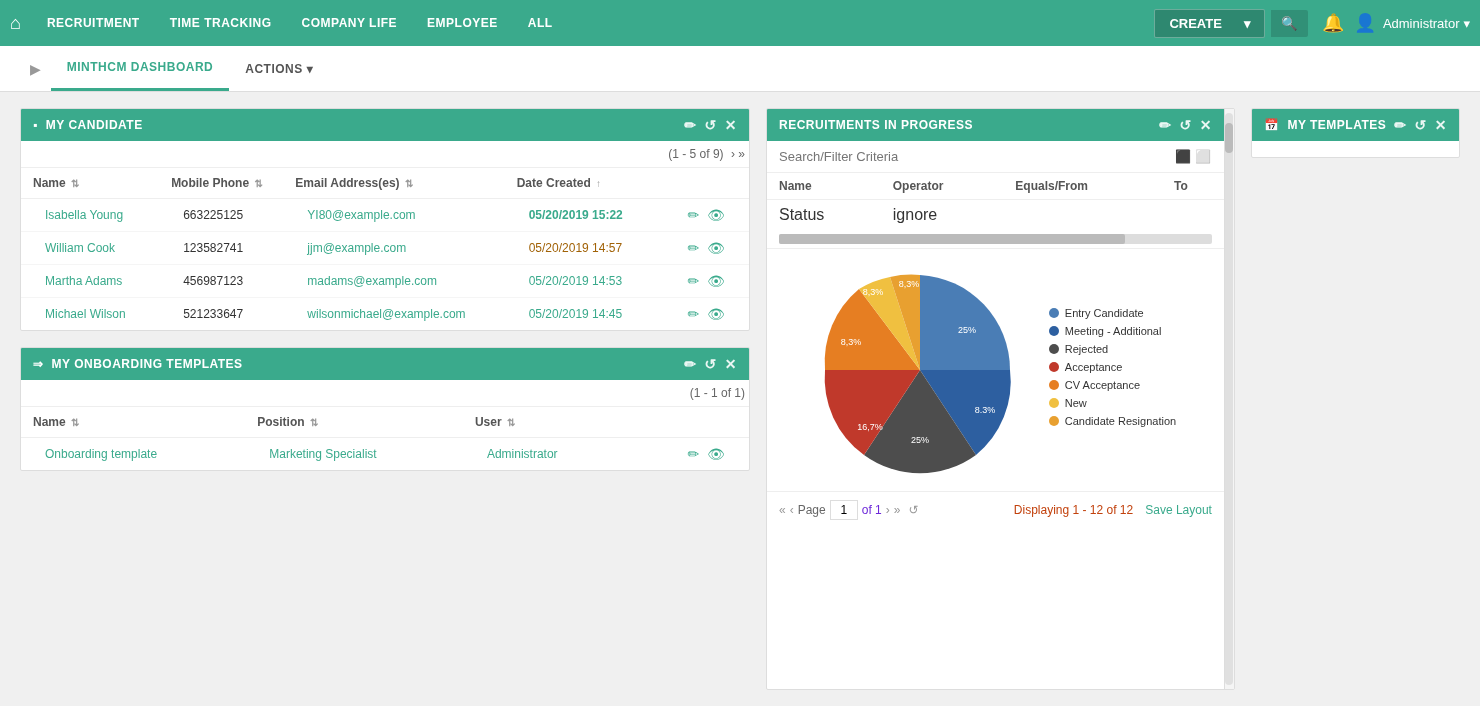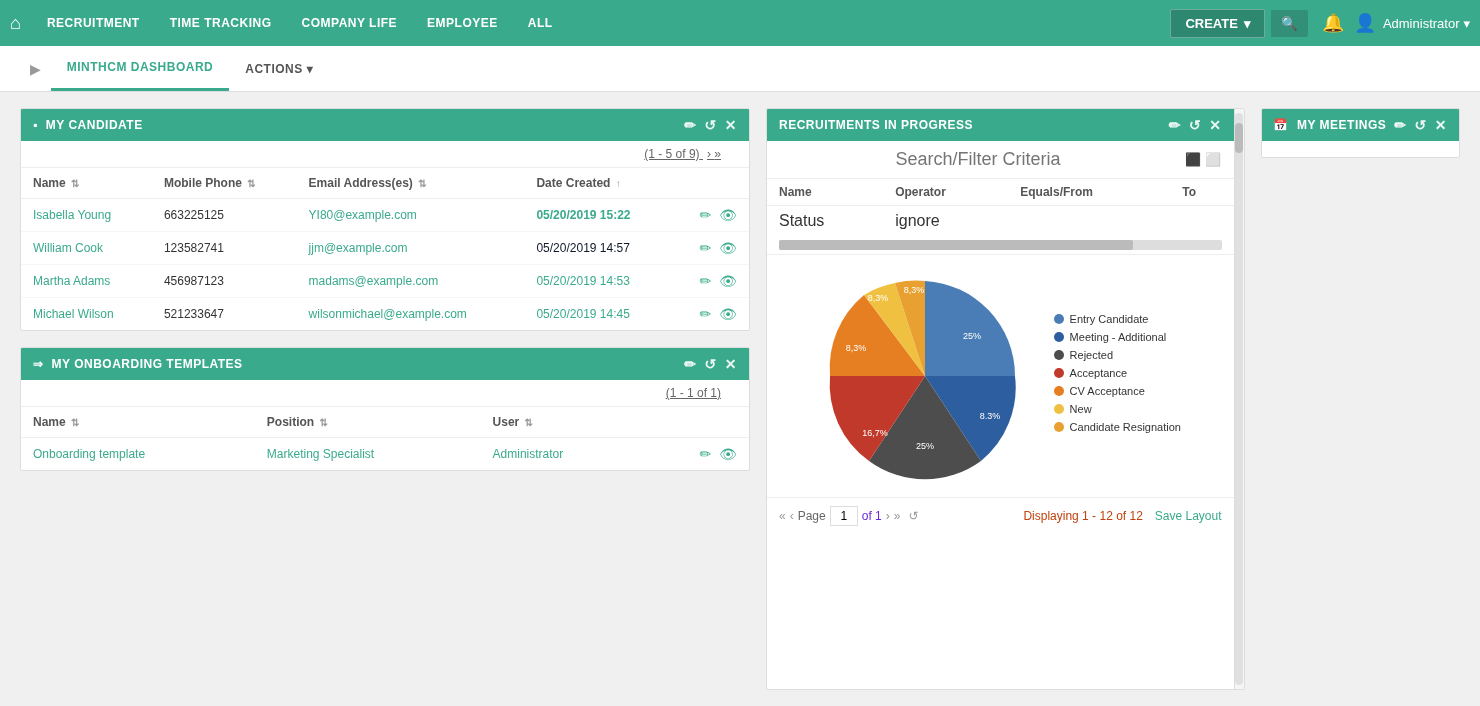--- a/index.html
+++ b/index.html
@@ -32,21 +32,21 @@
     .create-btn {
       background: rgba(0,0,0,0.2);
       color: white;
       border: 1px solid rgba(255,255,255,0.3);
       padding: 6px 14px;
       cursor: pointer;
       font-size: 13px;
       font-weight: bold;
       display: flex;
       align-items: center;
-      gap: 6px;
+      gap: 22px;
       border-radius: 2px;
     }
     .search-bar {
       background: white;
       border: none;
       padding: 6px 10px;
       width: 200px;
       font-size: 13px;
       border-radius: 2px 0 0 2px;
     }
@@ -147,66 +147,64 @@
       display: flex;
       align-items: center;
       gap: 8px;
       font-size: 12px;
       font-weight: bold;
       letter-spacing: 0.5px;
     }
     .widget-header-title { flex: 1; }
     .widget-header-icons { display: flex; gap: 8px; color: rgba(255,255,255,0.9); cursor: pointer; font-size: 14px; }
     .widget-table-header {
-      padding: 6px 28px;
+      padding: 6px 4px;
       text-align: right;
       font-size: 12px;
       color: #666;
       border-bottom: 1px solid #eee;
-      text-decoration: underline;
     }
     table {
       width: 100%;
       border-collapse: collapse;
     }
     thead th {
       padding: 8px 12px;
       text-align: left;
       font-size: 12px;
       color: #555;
       font-weight: bold;
       border-bottom: 1px solid #eee;
       cursor: pointer;
     }
     thead th .sort-icon { color: #999; font-size: 10px; margin-left: 2px; }
     tbody td {
-      padding: 8px 12px;
+      padding: 8px 24px;
       font-size: 12px;
       border-bottom: 1px solid #f5f5f5;
     }
     tbody tr:last-child td { border-bottom: none; }
     .link-cell { color: #3aaa8c; cursor: pointer; }
     .action-icons { display: flex; gap: 8px; justify-content: flex-end; }
     .action-icon { color: #3aaa8c; cursor: pointer; font-size: 14px; }
 
     
     .search-filter-bar {
       display: flex;
       align-items: center;
       padding: 8px 12px;
       border-bottom: 1px solid #eee;
       gap: 8px;
     }
     .search-filter-input {
       flex: 1;
       border: none;
       outline: none;
-      font-size: 18px;
+      font-size: 13px;
       color: #999;
-      text-align: center;
     }
     .filter-icons { display: flex; gap: 4px; color: #555; cursor: pointer; }
 
     .filter-table { width: 100%; }
     .filter-table th {
       padding: 6px 12px;
       font-size: 12px;
       color: #555;
       font-weight: bold;
       border-bottom: 1px solid #eee;
@@ -392,21 +390,21 @@
       <div class="action-icons">
         <span class="action-icon">✏</span>
         <span class="action-icon">👁</span>
       </div>
     </td>
   </tr>
             <tr>
     <td class="link-cell">William Cook</td>
     <td>123582741</td>
     <td class="link-cell">jjm@example.com</td>
-    <td style="color:#0f172a;">05/20/2019 14:57</td>
+    <td style="color:#a16207;">05/20/2019 14:57</td>
     <td>
       <div class="action-icons">
         <span class="action-icon">✏</span>
         <span class="action-icon">👁</span>
       </div>
     </td>
   </tr>
             <tr>
     <td class="link-cell">Martha Adams</td>
     <td>456987123</td>
@@ -592,21 +590,21 @@
       <div class="right-widget-scrollbar">
         <div class="scrollbar-track">
           <div class="scrollbar-thumb"></div>
         </div>
       </div>
     </div>
 
     <div class="widget meetings-widget" style="height:50px;">
       <div class="widget-header">
         <span style="font-size:12px;">📅</span>
-        <span class="widget-header-title">MY MEETINGS</span>
+        <span class="widget-header-title">MY TEMPLATES</span>
         <div class="widget-header-icons">
           <span>✏</span>
           <span>↺</span>
           <span>✕</span>
         </div>
       </div>
     </div>
 
   </div>
 </div>

